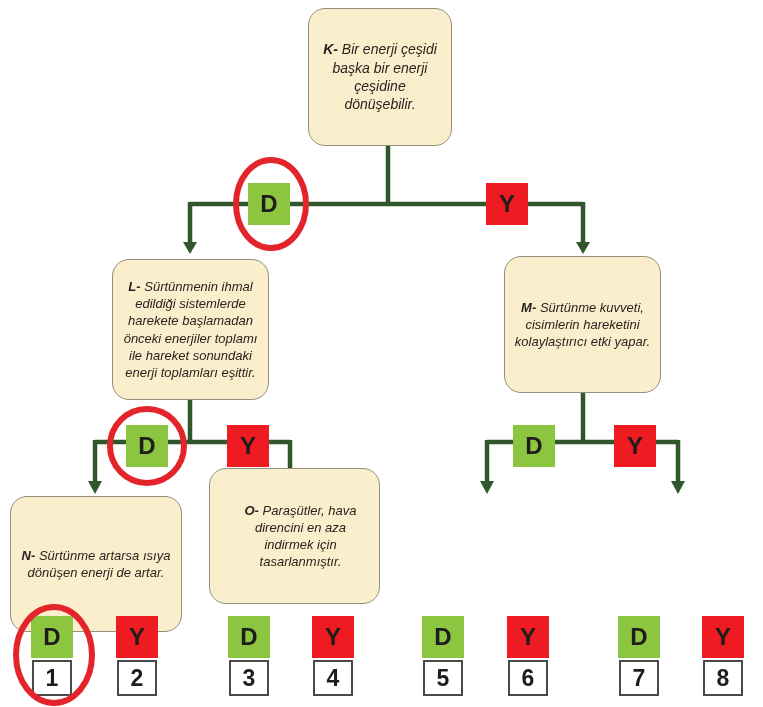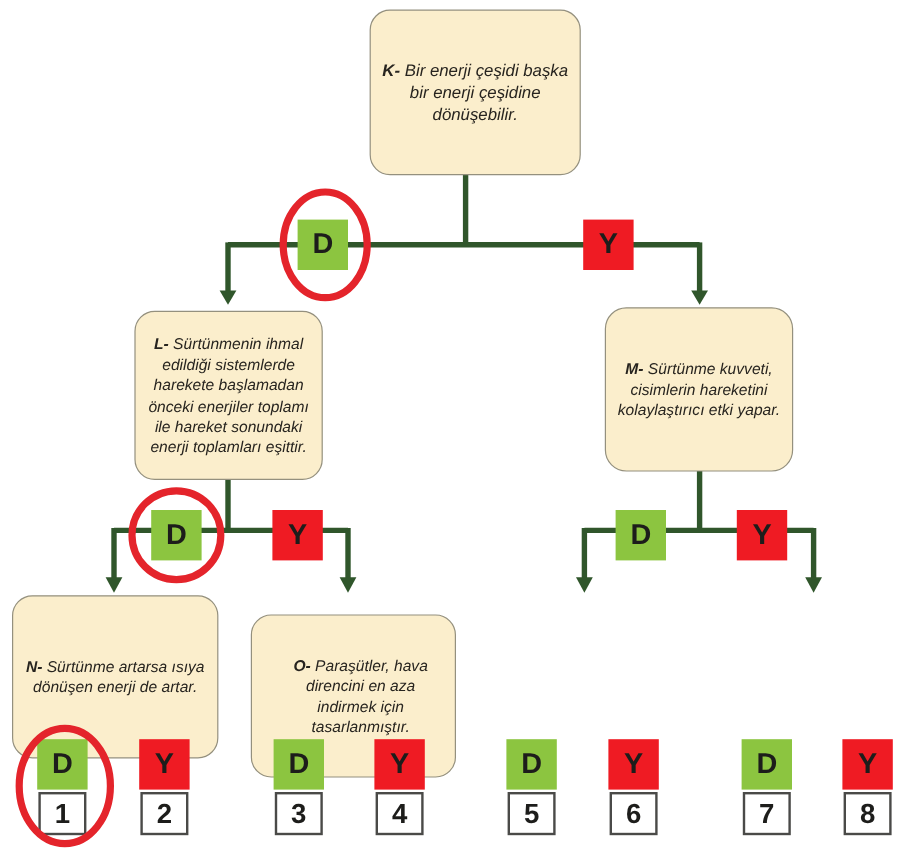--- a/index.html
+++ b/index.html
@@ -68,49 +68,49 @@
     <polygon class="arrowhead" points="283,481 297,481 290,494"></polygon>
 
     <line class="connector" x1="583" y1="391" x2="583" y2="442"></line>
     <line class="connector" x1="487" y1="442" x2="678" y2="442"></line>
     <line class="connector" x1="487" y1="440" x2="487" y2="483"></line>
     <polygon class="arrowhead" points="480,481 494,481 487,494"></polygon>
     <line class="connector" x1="678" y1="440" x2="678" y2="483"></line>
     <polygon class="arrowhead" points="671,481 685,481 678,494"></polygon>
   </svg>
 
-  <div class="node" style="left:308px;top:8px;width:176px;height:138px;font-size:14px;">
+  <div class="node" style="left:308px;top:8px;width:144px;height:138px;font-size:14px;">
     <div>
       <span class="prefix">K-</span>
       <span>Bir enerji çeşidi başka bir enerji çeşidine dönüşebilir.</span>
     </div>
   </div>
 
   <div class="node" style="left:112px;top:259px;width:157px;height:141px;">
     <div>
       <span class="prefix">L-</span>
       <span>Sürtünmenin ihmal edildiği sistemlerde harekete başlamadan önceki enerjiler toplamı ile hareket sonundaki enerji toplamları eşittir.</span>
     </div>
   </div>
 
-  <div class="node" style="left:504px;top:256px;width:157px;height:137px;border-radius:18px;">
+  <div class="node" style="left:504px;top:256px;width:157px;height:137px;">
     <div>
       <span class="prefix">M-</span>
       <span>Sürtünme kuvveti, cisimlerin hareketini kolaylaştırıcı etki yapar.</span>
     </div>
   </div>
 
   <div class="node" style="left:10px;top:496px;width:172px;height:136px;justify-content:center;">
     <div>
       <span class="prefix">N-</span>
       <span>Sürtünme artarsa ısıya dönüşen enerji de artar.</span>
     </div>
   </div>
 
-  <div class="node" style="left:209px;top:512px;width:171px;height:136px;padding-left:20px;">
+  <div class="node" style="left:209px;top:468px;width:171px;height:136px;padding-left:20px;">
     <div>
       <span class="prefix">O-</span>
       <span>Paraşütler, hava direncini en aza indirmek için tasarlanmıştır.</span>
     </div>
   </div>
 
 
 
   <div class="chip d" style="left:248px;top:183px;">D</div>
   <div class="chip y" style="left:486px;top:183px;">Y</div>

